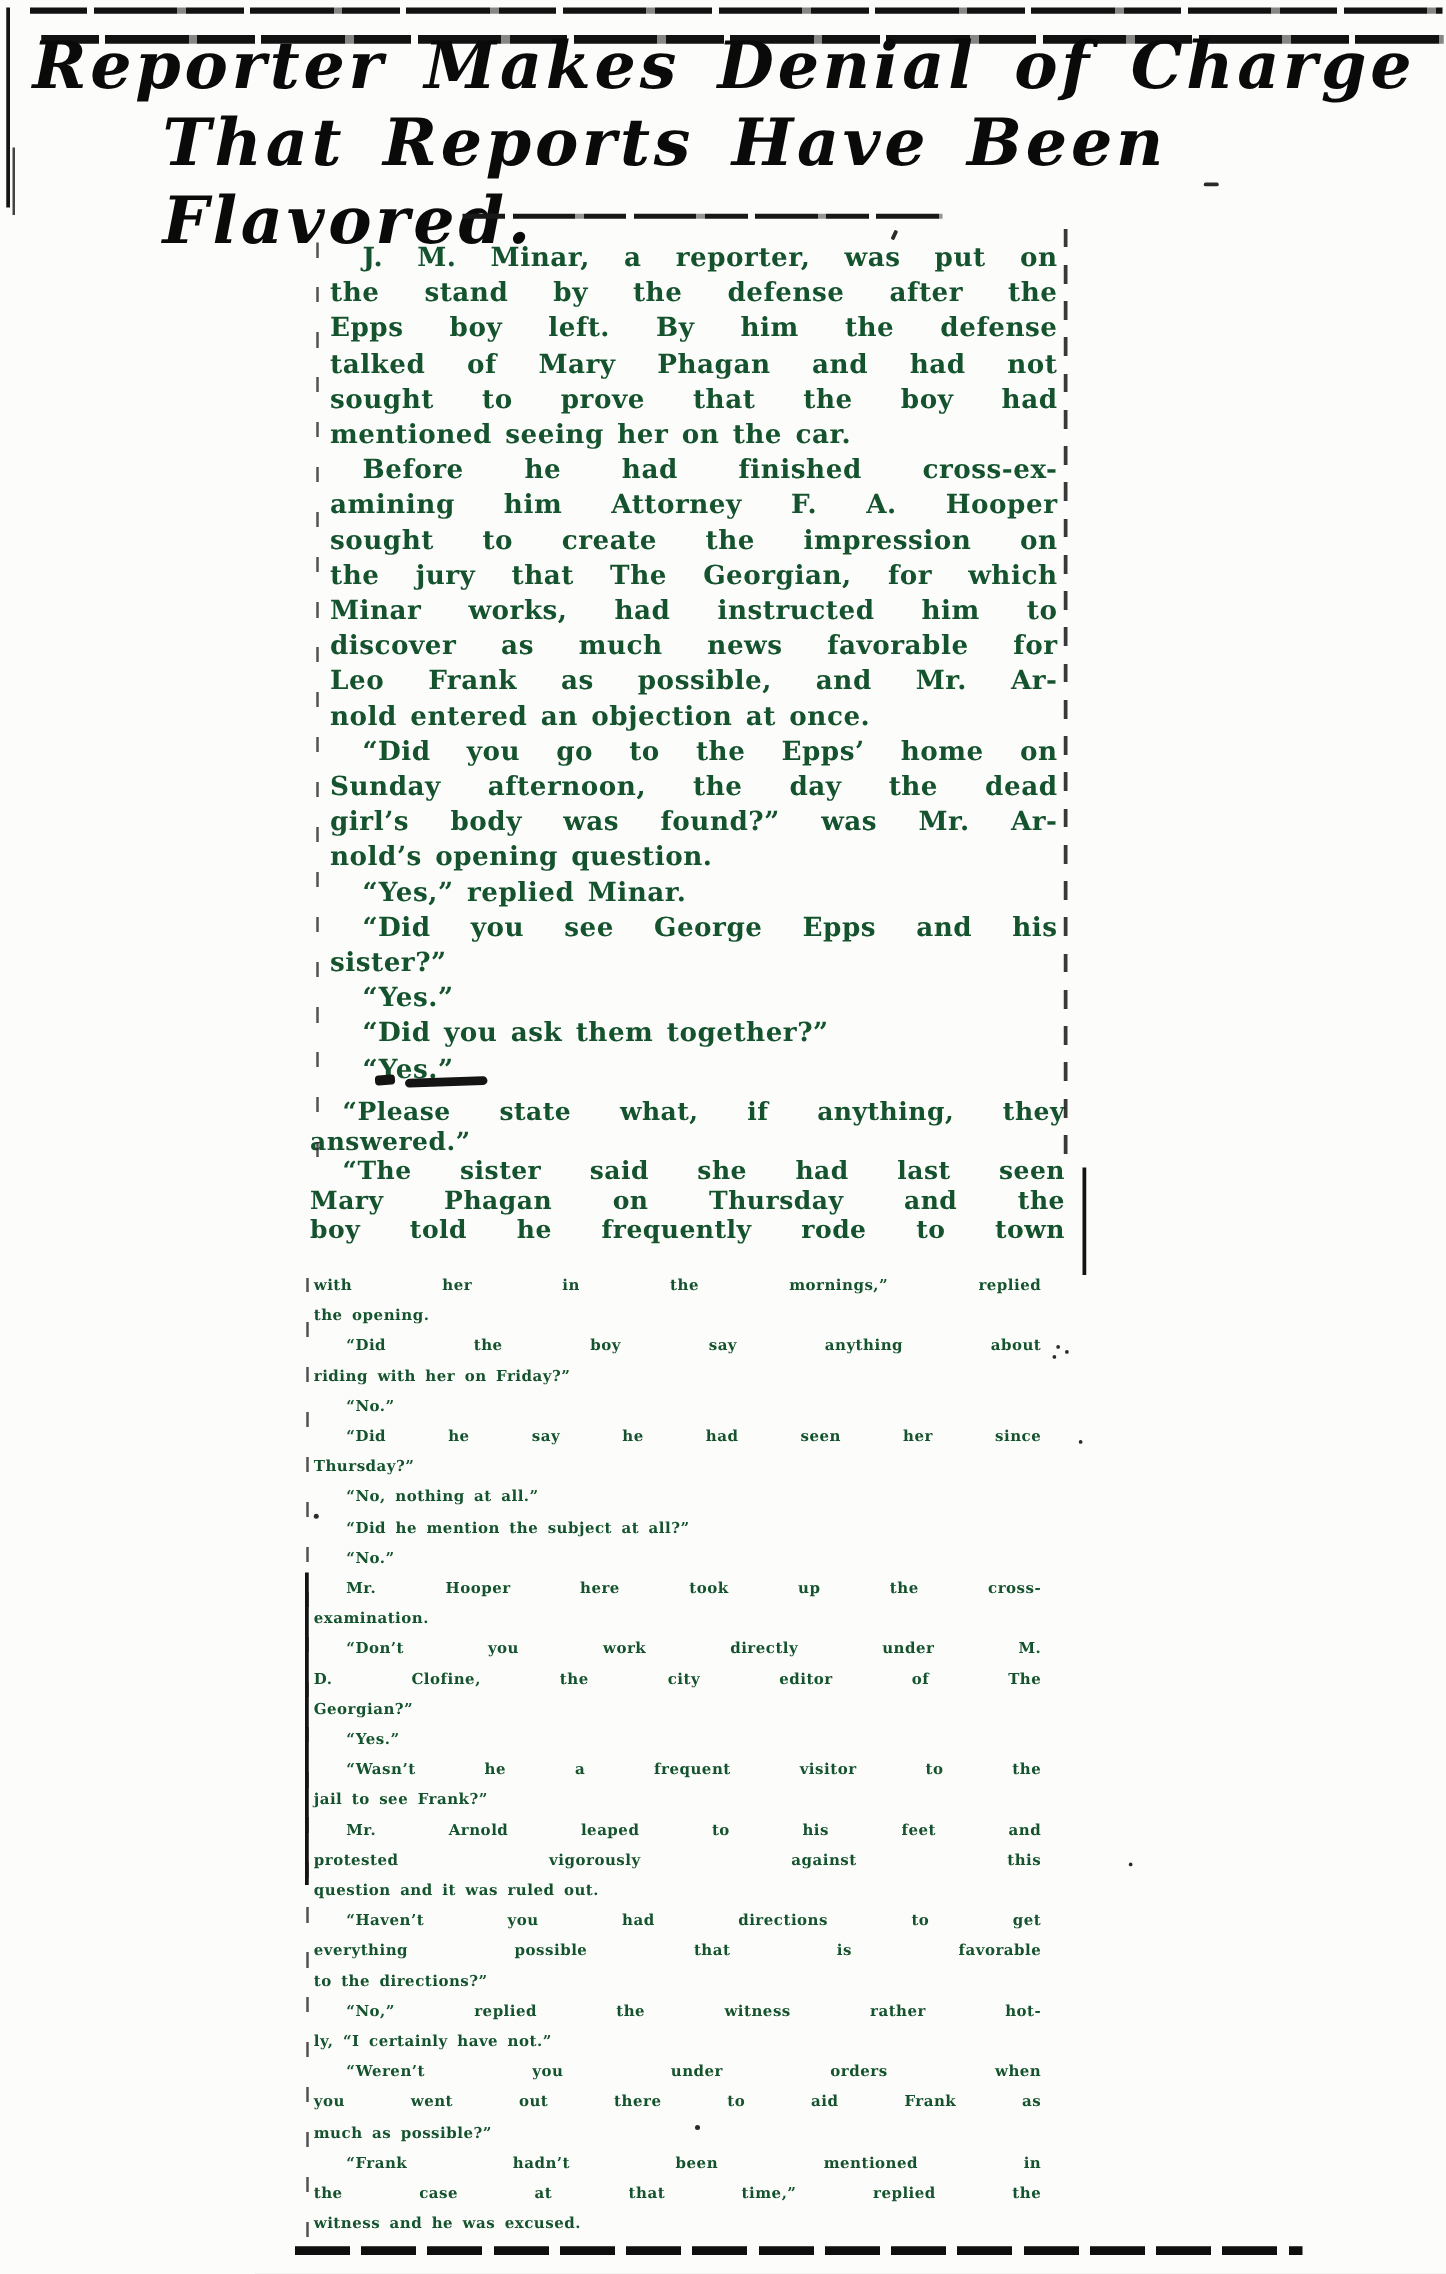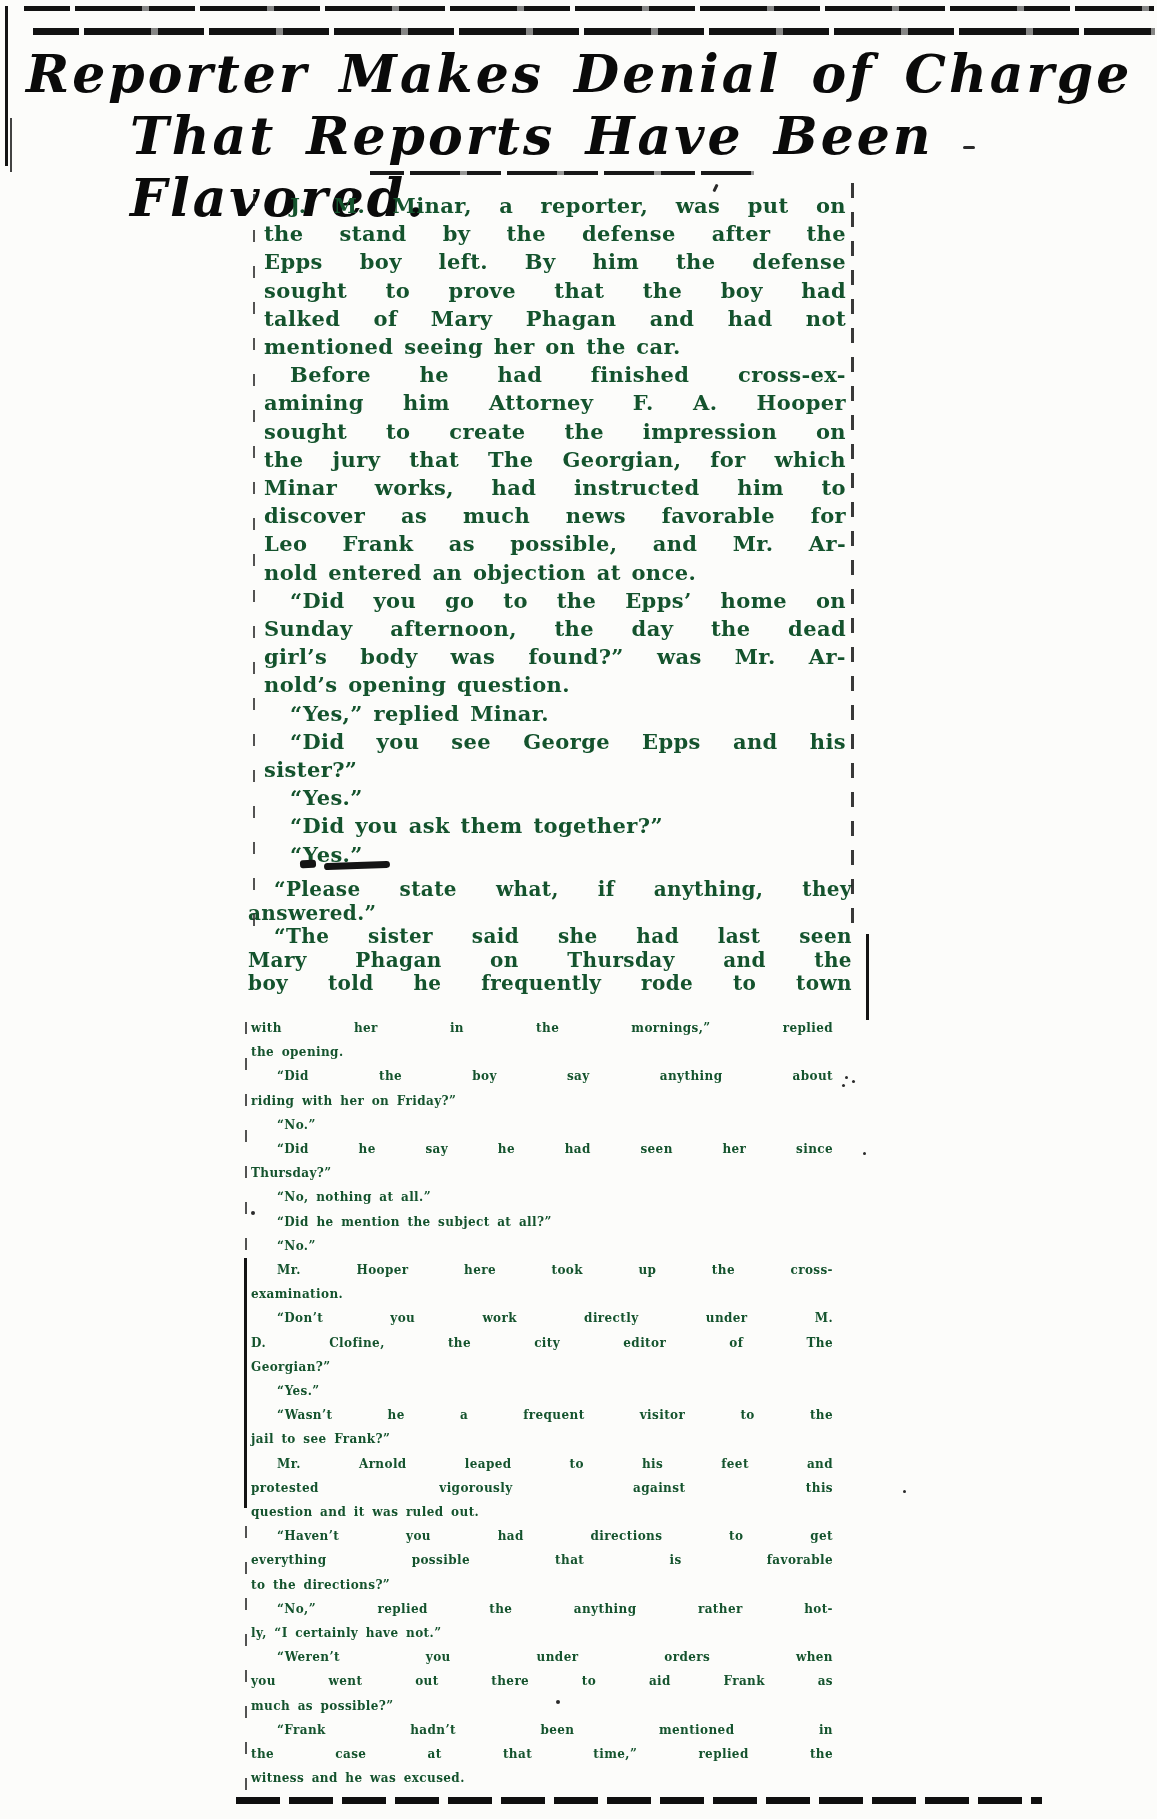--- a/index.html
+++ b/index.html
@@ -16,21 +16,21 @@
   .hrule.thin{background:repeating-linear-gradient(90deg,#181818 0 34px,rgba(24,24,24,0) 34px 40px,#181818 40px 90px,rgba(24,24,24,.45) 90px 97px);}
   .hrule.dashes{background:repeating-linear-gradient(90deg,#0f0f0f 0 44px,rgba(15,15,15,0) 44px 53px);}
   .vrule{position:absolute;width:3px;background:#141414;}
   .vrule.dash{background:repeating-linear-gradient(180deg,#161616 0 15px,rgba(22,22,22,0) 15px 29px);opacity:.85;}
   .vrule.sparse{width:2px;background:repeating-linear-gradient(180deg,#1a1a1a 0 12px,rgba(26,26,26,0) 12px 36px);opacity:.75;}
   .speck{position:absolute;background:#2a2a2a;border-radius:50%;}
   .smudge{position:absolute;background:#141414;border-radius:3px;}
   
   .headline{position:absolute;left:26px;top:22px;width:1124px;
     font-style:italic;font-weight:700;color:#0a0a0a;
-    font-size:52px;line-height:62px;letter-spacing:3px;word-spacing:9px;margin-top:21px;}
+    font-size:52px;line-height:62px;letter-spacing:3px;word-spacing:9px;}
   .headline .l2{padding-left:104px;}
   
   .col{position:absolute;font-weight:700;letter-spacing:.4px;word-spacing:3px;color:#14532d;}
   .colA{left:264px;top:192px;width:582px;font-size:21px;line-height:28.2px;}
   .colB{left:248px;top:878px;width:604px;font-size:20px;line-height:23.5px;}
   .colC{left:251px;top:1016px;width:582px;font-size:12px;line-height:24.2px;}
   .line{text-align:left;white-space:nowrap;}
   .line.j{white-space:normal;text-align:justify;text-align-last:justify;}
   .line.ind{text-indent:26px;}
 </style>
@@ -49,22 +49,22 @@
     <div class="l1">Reporter Makes Denial of Charge</div>
     <div class="l2">That Reports Have Been Flavored.</div>
   </div>
 
   <div class="hrule thin" style="left:370px;top:171px;width:384px;height:4px;"></div>
 
   <div class="col colA">
       <div class="line j ind">J. M. Minar, a reporter, was put on</div>
       <div class="line j">the stand by the defense after the</div>
       <div class="line j">Epps boy left. By him the defense</div>
+      <div class="line j">talked of Mary Phagan and had not</div>
       <div class="line j">sought to prove that the boy had</div>
-      <div class="line j">talked of Mary Phagan and had not</div>
       <div class="line">mentioned seeing her on the car.</div>
       <div class="line j ind">Before he had finished cross-ex-</div>
       <div class="line j">amining him Attorney F. A. Hooper</div>
       <div class="line j">sought to create the impression on</div>
       <div class="line j">the jury that The Georgian, for which</div>
       <div class="line j">Minar works, had instructed him to</div>
       <div class="line j">discover as much news favorable for</div>
       <div class="line j">Leo Frank as possible, and Mr. Ar-</div>
       <div class="line">nold entered an objection at once.</div>
       <div class="line j ind">“Did you go to the Epps’ home on</div>
@@ -103,21 +103,21 @@
       <div class="line">Georgian?”</div>
       <div class="line ind">“Yes.”</div>
       <div class="line j ind">“Wasn’t he a frequent visitor to the</div>
       <div class="line">jail to see Frank?”</div>
       <div class="line j ind">Mr. Arnold leaped to his feet and</div>
       <div class="line j">protested vigorously against this</div>
       <div class="line">question and it was ruled out.</div>
       <div class="line j ind">“Haven’t you had directions to get</div>
       <div class="line j">everything possible that is favorable</div>
       <div class="line">to the directions?”</div>
-      <div class="line j ind">“No,” replied the anything rather hot-</div>
+      <div class="line j ind">“No,” replied the witness rather hot-</div>
       <div class="line">ly, “I certainly have not.”</div>
       <div class="line j ind">“Weren’t you under orders when</div>
       <div class="line j">you went out there to aid Frank as</div>
       <div class="line">much as possible?”</div>
       <div class="line j ind">“Frank hadn’t been mentioned in</div>
       <div class="line j">the case at that time,” replied the</div>
       <div class="line">witness and he was excused.</div>
     </div>
 
   <div class="vrule sparse" style="left:253px;top:194px;height:736px;"></div>

